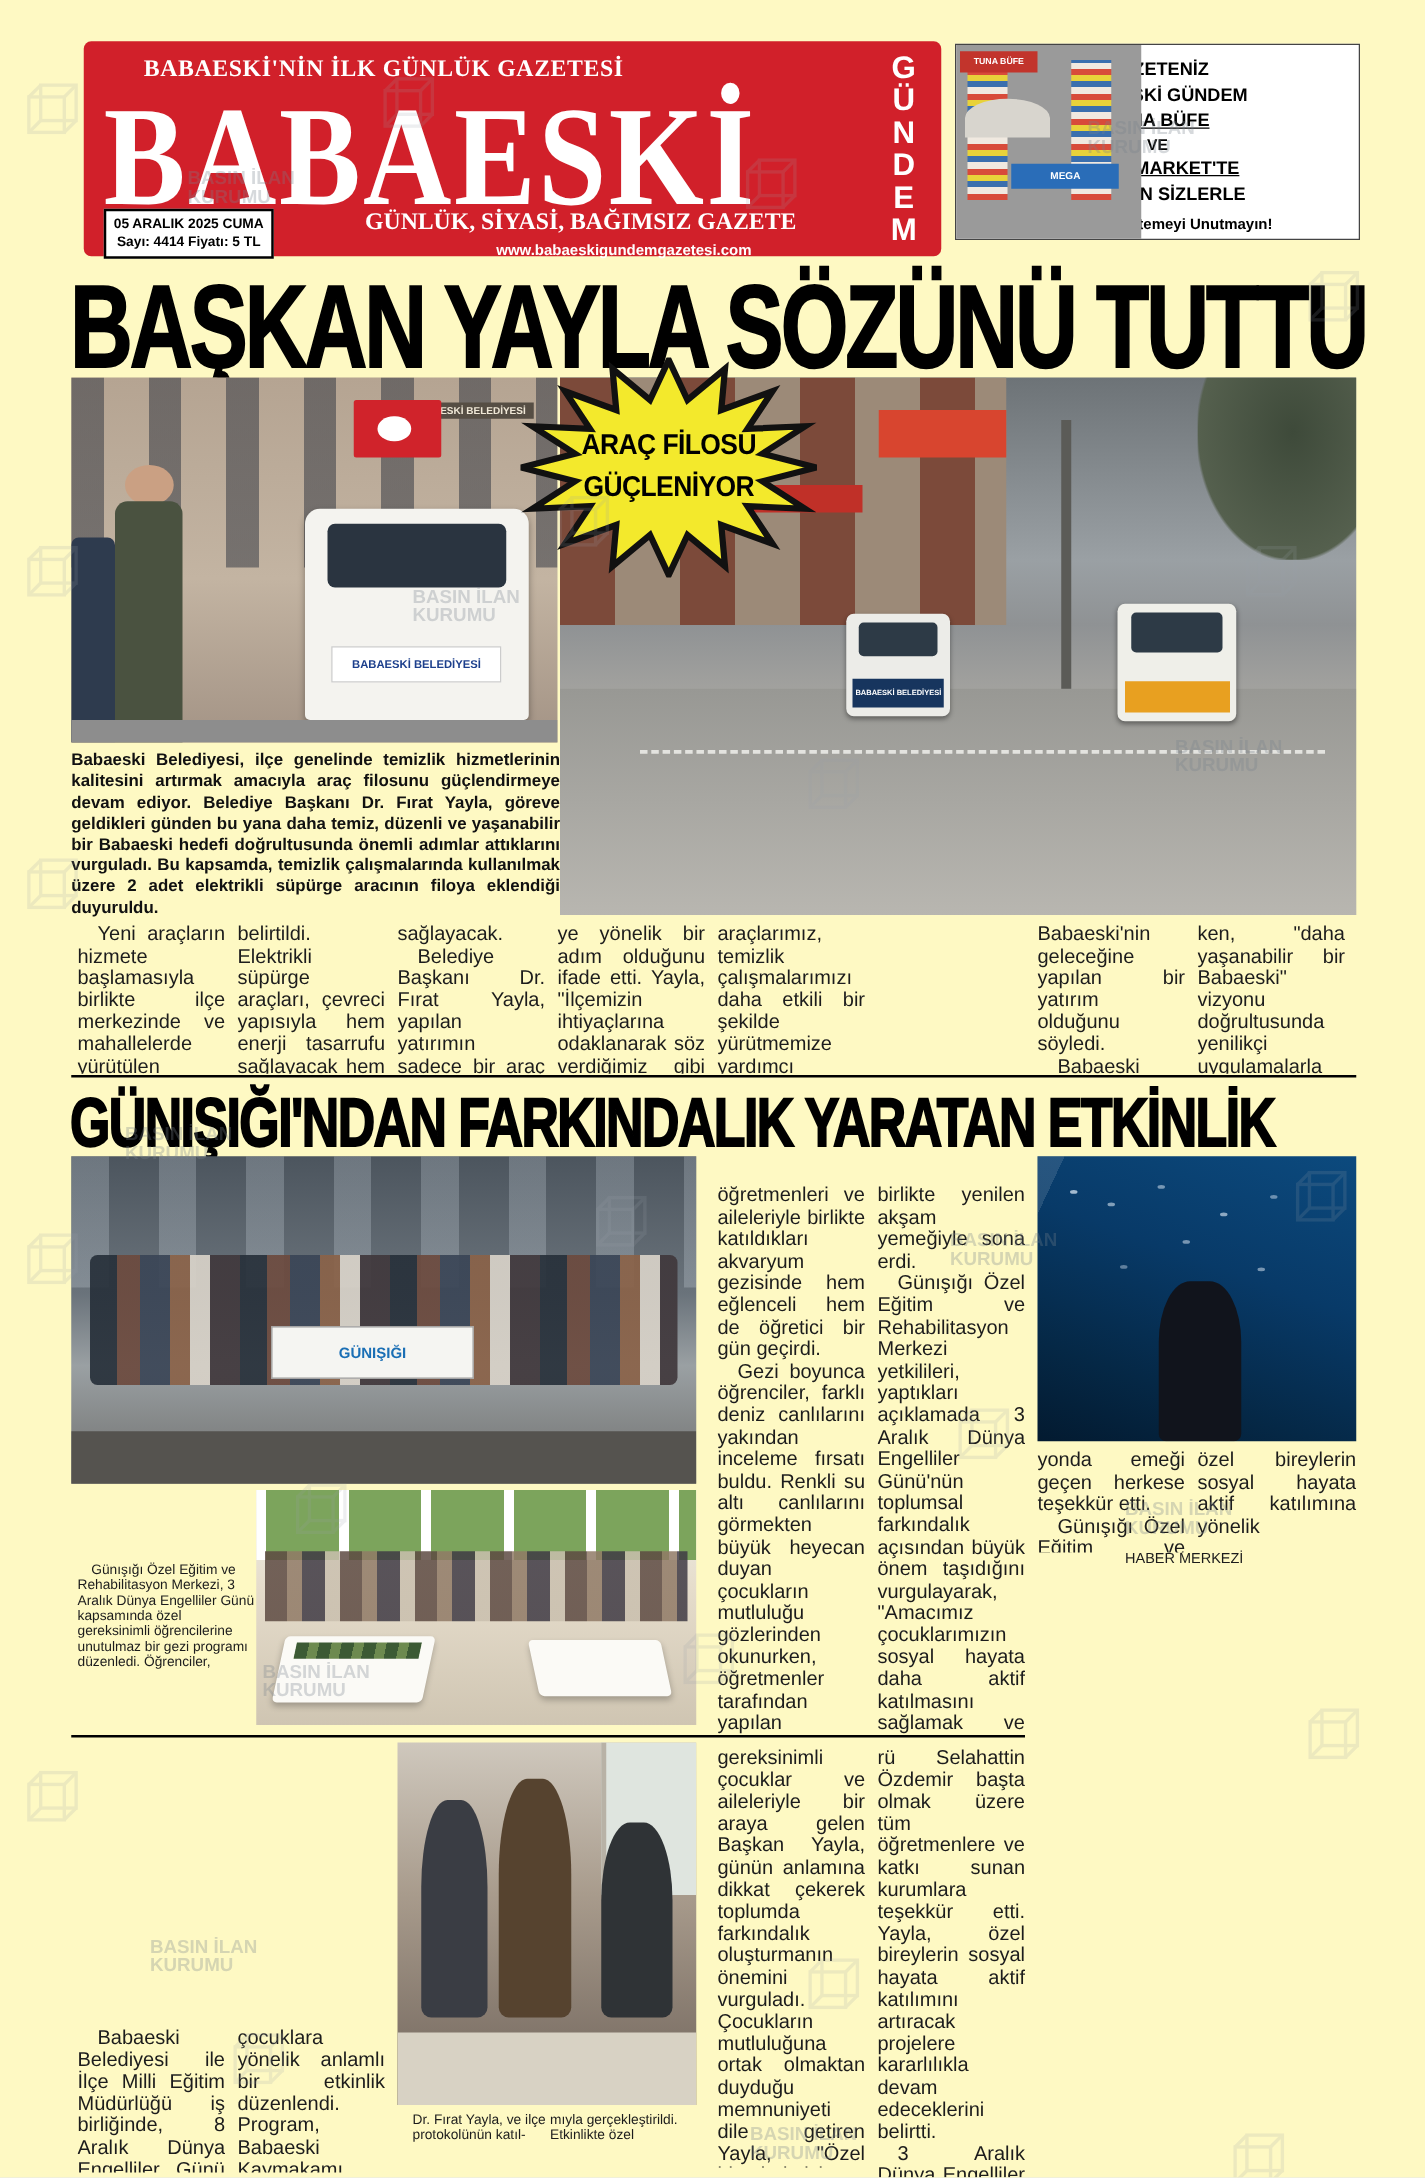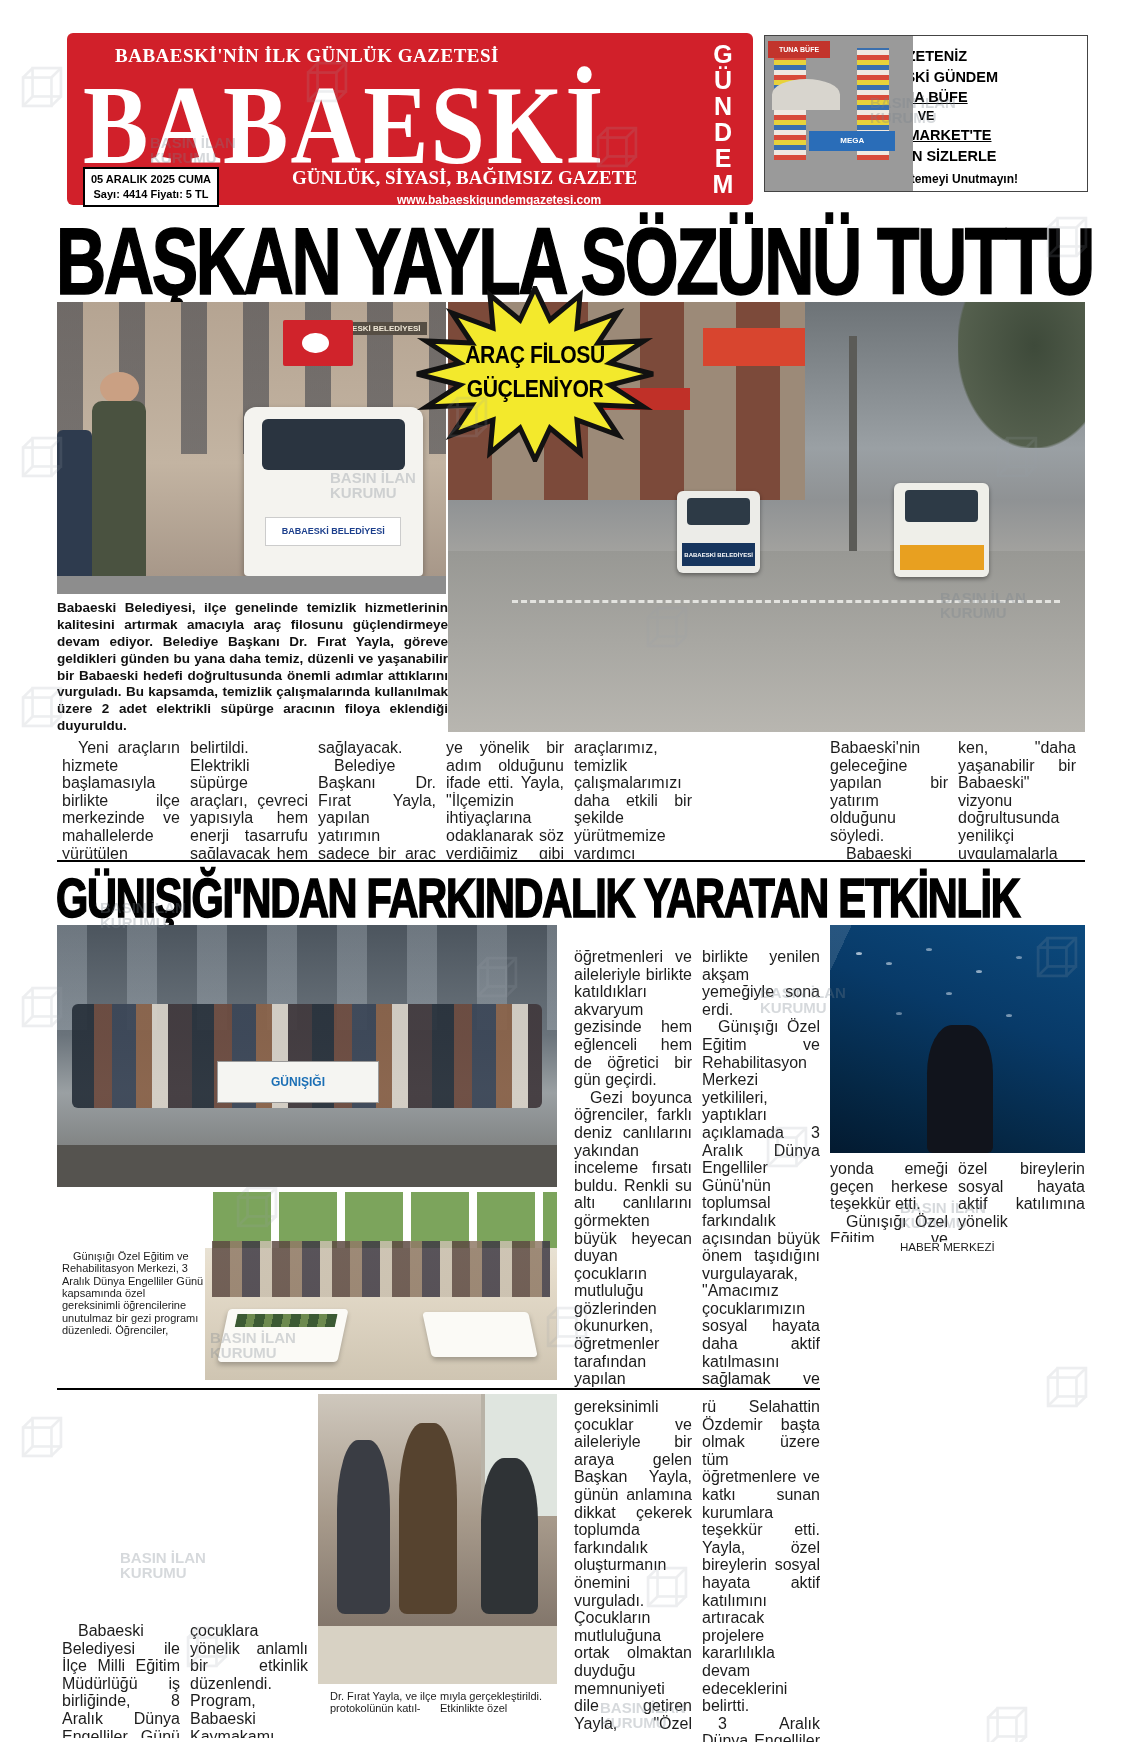--- a/index.html
+++ b/index.html
@@ -1,16 +1,16 @@
 <!DOCTYPE html>
 <html lang="tr" style="--red: #d1202a; --burst_yellow: #f3e92c; --banner_blue: #1b6fb5;"><head>
 <meta charset="utf-8">
 <style>
   html,body{margin:0;padding:0;background:#e8e8e8;}
-  #page{position:relative;width:1140px;height:1742px;background:#ffffff;margin:0 auto;
+  #page{position:relative;width:1140px;height:1742px;background:#fef9c3;margin:0 auto;
         overflow:hidden;font-family:"Liberation Sans",sans-serif;color:#1d1d1d;}
   
   .mast{position:absolute;left:67px;top:33px;width:686px;height:172px;background:var(--red,#d1202a);border-radius:6px;}
   .mast-tagline{position:absolute;left:48px;top:12px;color:#fff;font-family:"Liberation Serif",serif;
         font-weight:bold;font-size:19px;letter-spacing:.5px;}
   .mast-title{position:absolute;left:16px;top:26px;color:#fff;font-family:"Liberation Serif",serif;
         font-weight:bold;font-size:96px;letter-spacing:2px;white-space:nowrap;
         transform:scale(1.02,1.18);transform-origin:left top;}
   .mast-info{position:absolute;left:16px;top:134px;width:132px;height:36px;background:#fff;border:2px solid #000;
         display:flex;flex-direction:column;justify-content:center;text-align:center;

